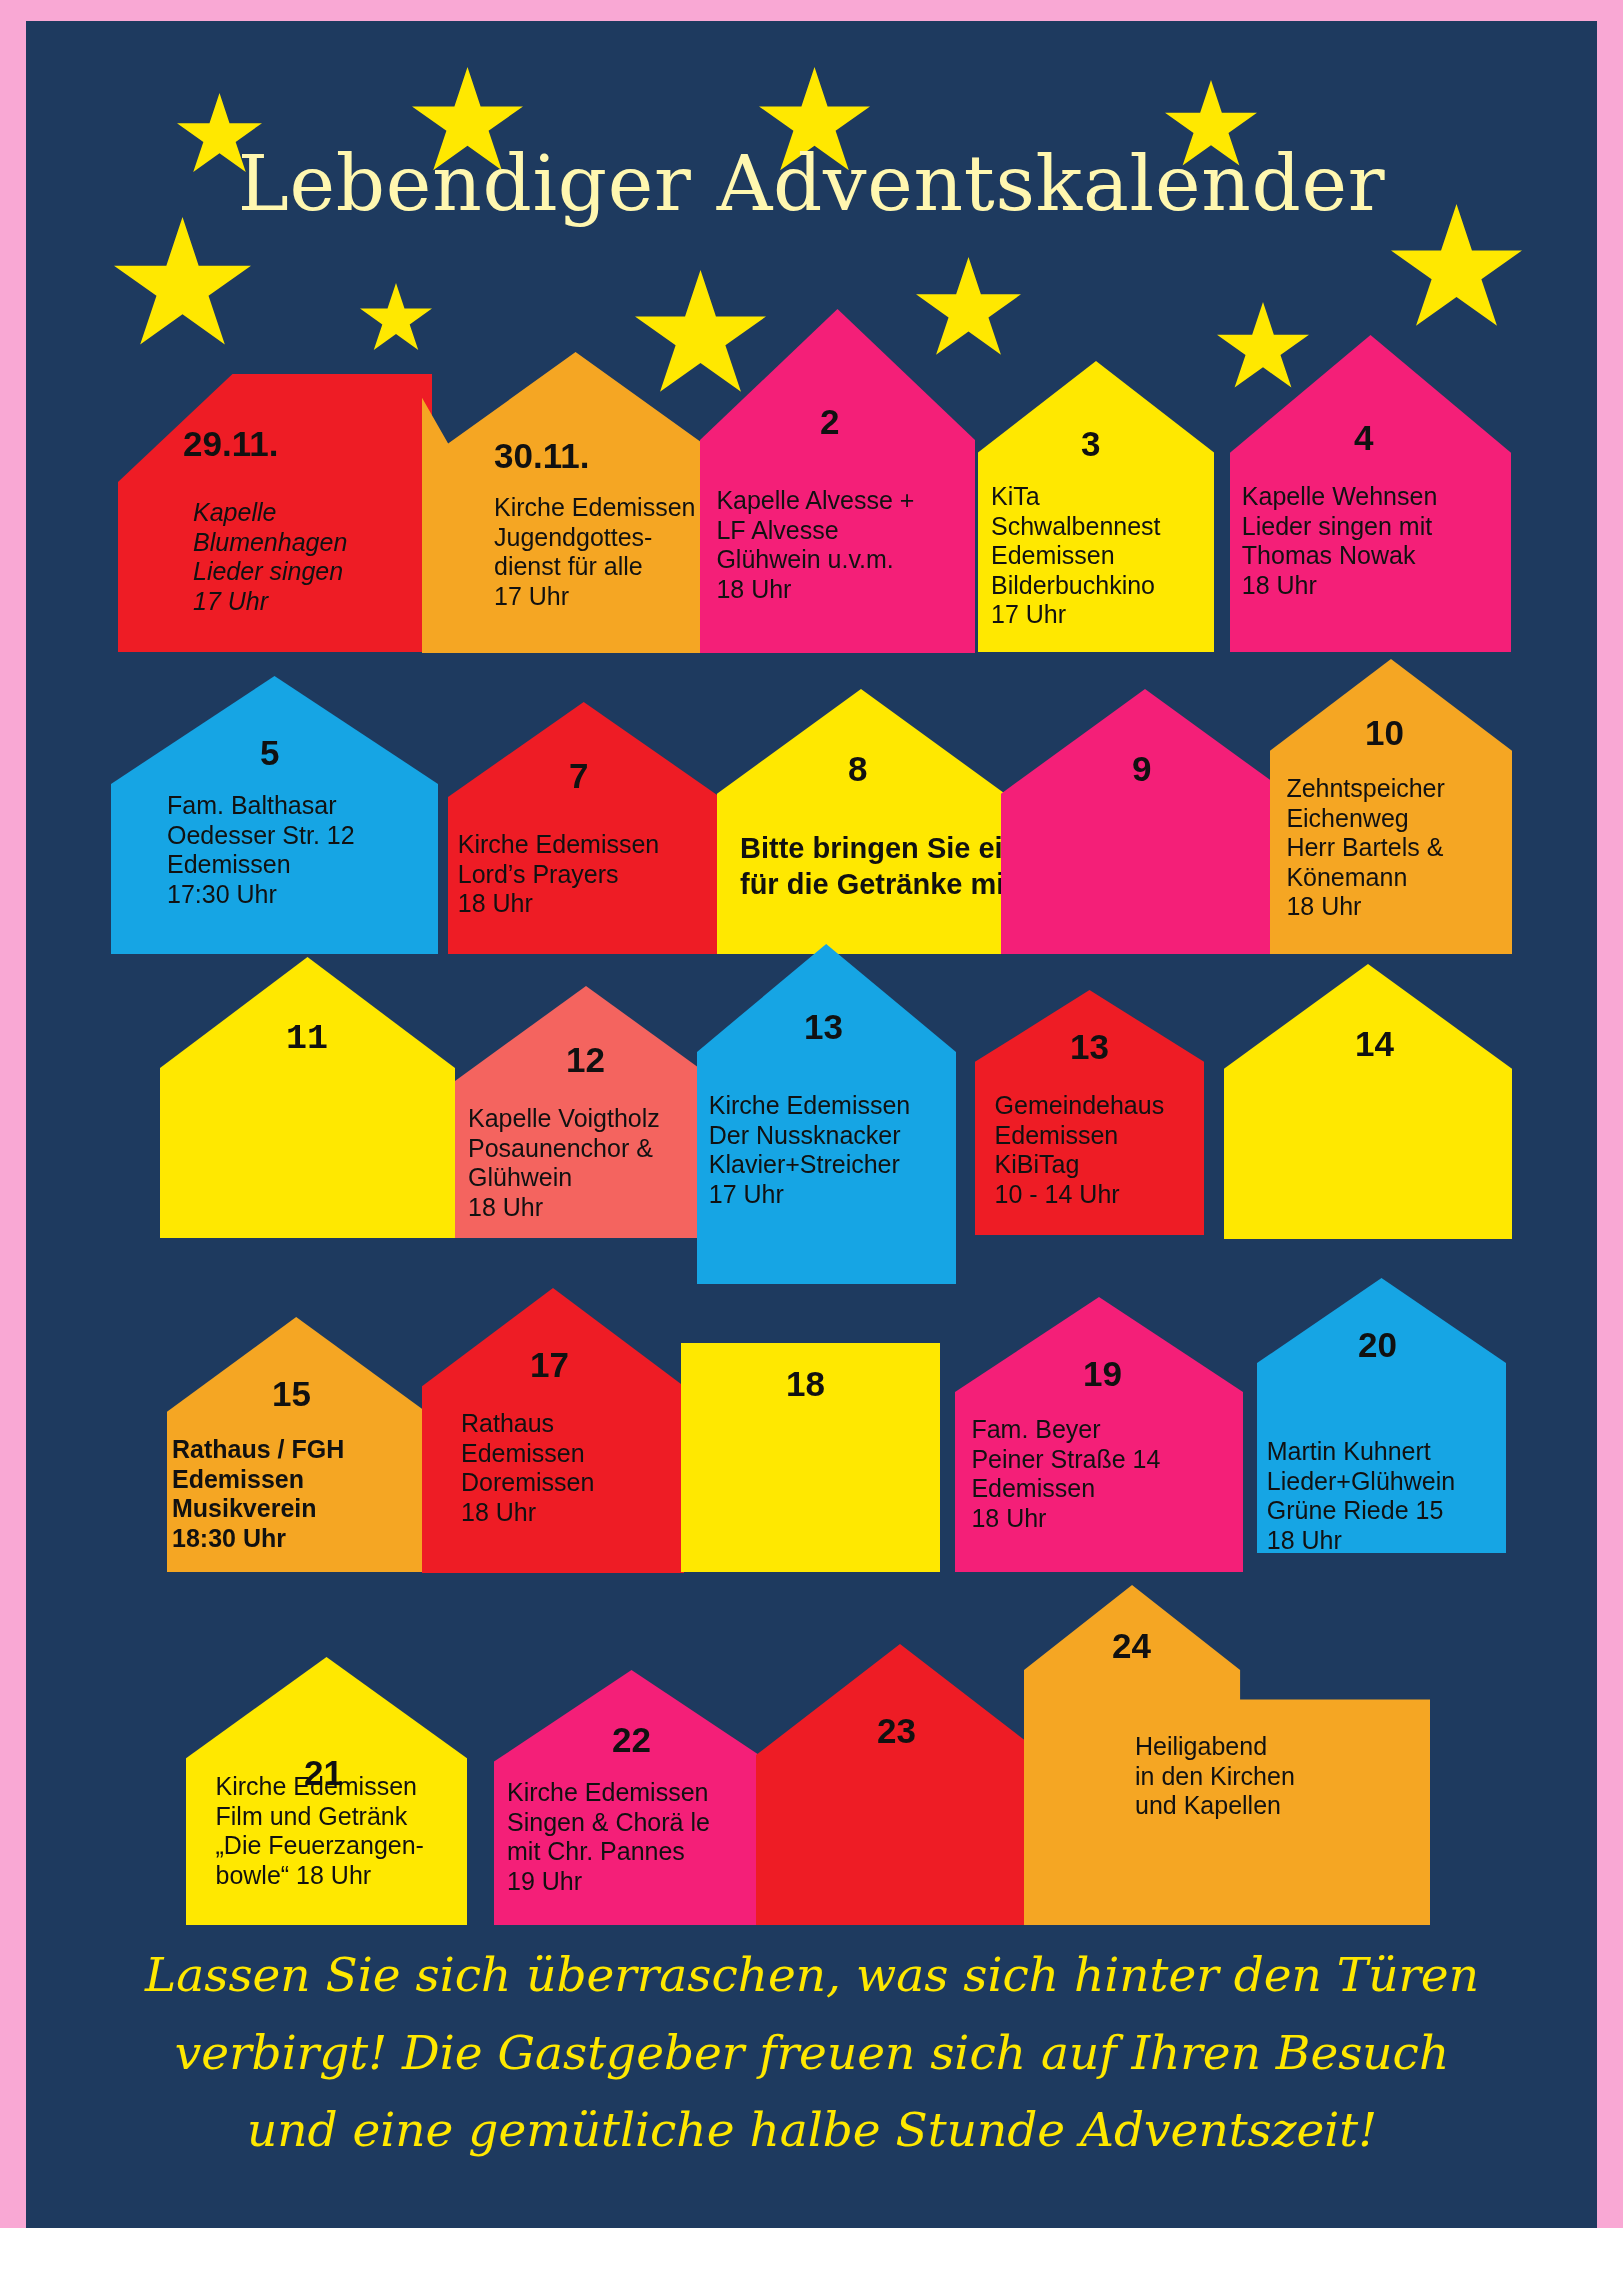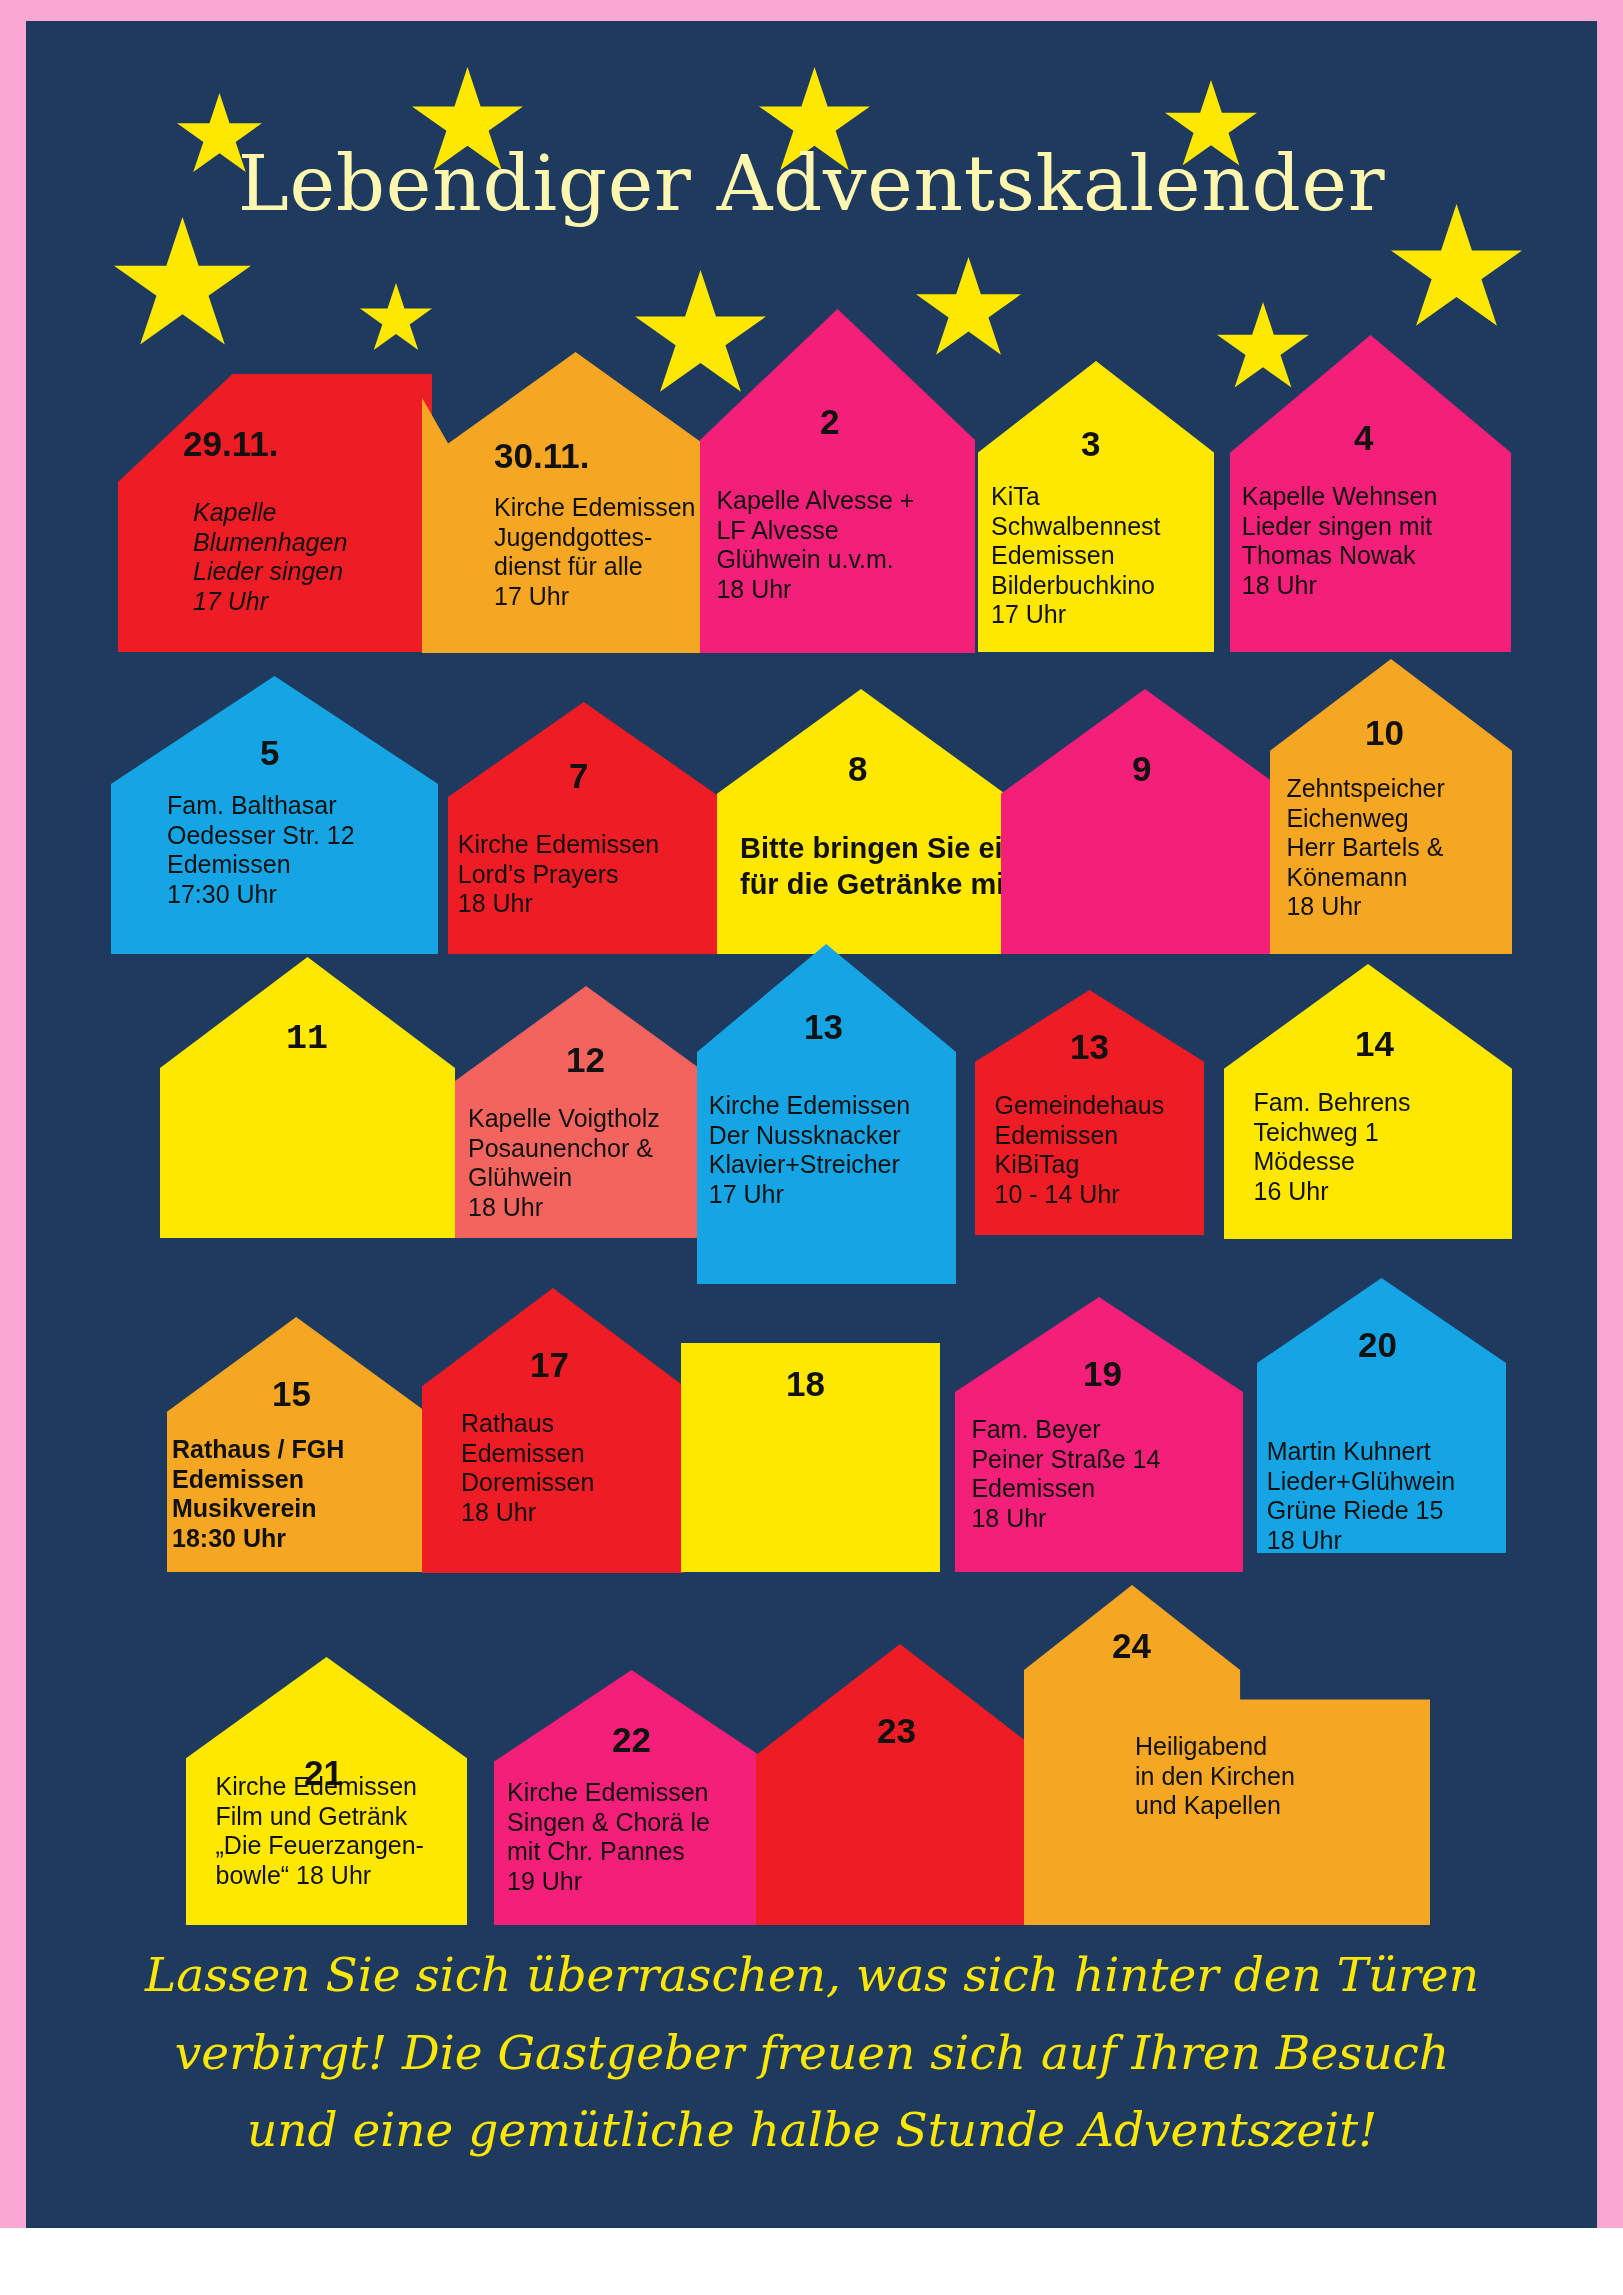--- a/index.html
+++ b/index.html
@@ -253,24 +253,20 @@
 Edemissen
 KiBiTag
 10 - 14 Uhr</div>
     </div>
 
     <div class="house" style="left:1198px; top:943px; width:288px; height:275px;">
       <svg class="shape" viewBox="0 0 440 420" preserveAspectRatio="none">
         <polygon points="0,160 220,0 440,160 440,420 0,420" fill="#ffe800"></polygon>
       </svg>
       <div class="num" style="left:131px; top:62px;">14</div>
-      <div class="txt" style="left:29.5px; top:124px;">Fam. Behrens
-Teichweg 1
-Mödesse
-16 Uhr</div>
     </div>
 
     <div class="house" style="left:141px; top:1296px; width:259px; height:255px;">
       <svg class="shape" viewBox="0 0 395 390" preserveAspectRatio="none">
         <polygon points="0,145 197,0 395,145 395,390 0,390" fill="#f5a623"></polygon>
       </svg>
       <div class="num" style="left:105px; top:59px;">15</div>
       <div class="txt" style="left:5px; top:118px;font-weight:bold;">Rathaus / FGH
 Edemissen
 Musikverein

